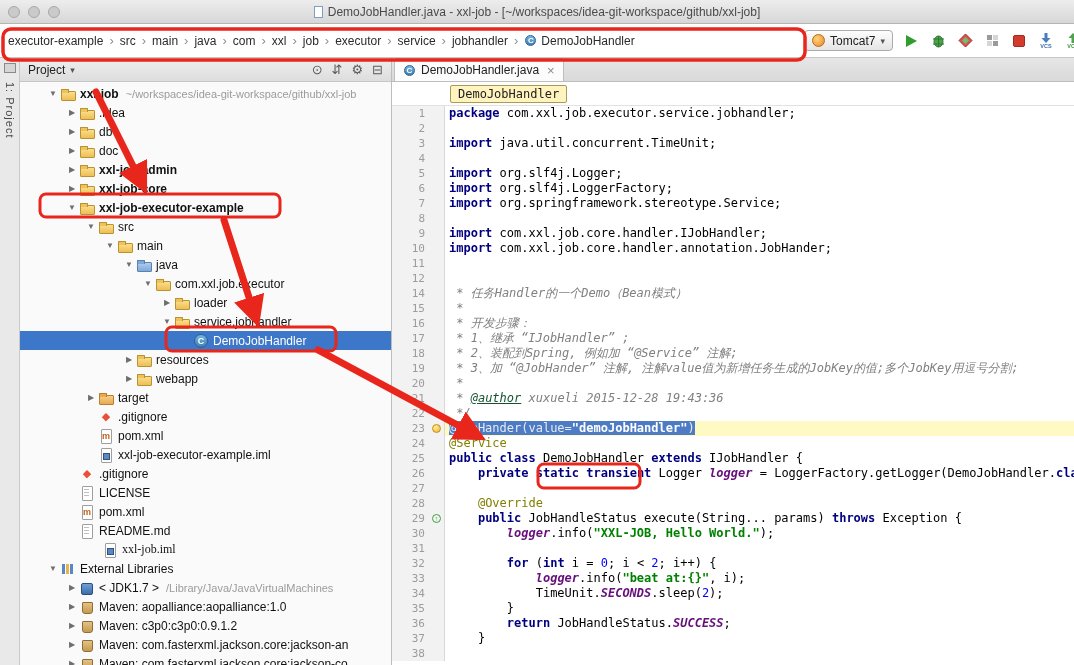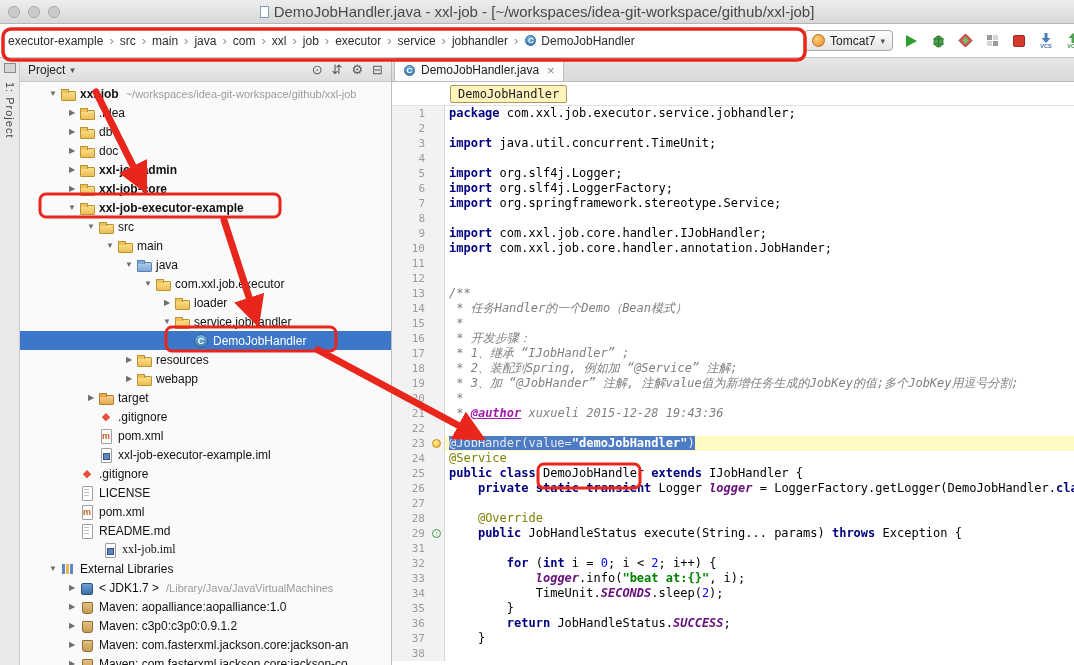--- a/index.html
+++ b/index.html
@@ -6,21 +6,21 @@
   html,body{margin:0;padding:0}
   body{width:1074px;height:665px;overflow:hidden;position:relative;background:#ECECEC;
        font-family:"Liberation Sans",sans-serif;color:#222}
 
   
   .titlebar{position:absolute;left:0;top:0;right:0;height:24px;
     background:linear-gradient(#EDEDED,#D7D7D7);border-bottom:1px solid #B5B5B5;
     display:flex;align-items:center;justify-content:center}
   .lights{position:absolute;left:8px;top:6px;display:flex;gap:8px}
   .light{width:12px;height:12px;border-radius:50%;background:#CACACA;border:1px solid #A9A9A9}
-  .wtitle{font-size:15px;color:#4A4A4A;display:flex;align-items:center;gap:5px;white-space:nowrap}
+  .wtitle{font-size:12px;color:#4A4A4A;display:flex;align-items:center;gap:5px;white-space:nowrap}
   .wicon{width:9px;height:12px;background:#FFF;border:1px solid #7E9CC4;display:inline-block}
 
   
   .crumbbar{position:absolute;left:0;top:24px;right:0;height:34px;background:#ffffff;
     border-bottom:1px solid #C6C6C6;display:flex;align-items:center;padding:0 0 0 6px}
   .crumbs{display:flex;align-items:center;white-space:nowrap;overflow:hidden}
   .crumb{font-size:12px;color:#2B2B2B;display:flex;align-items:center;gap:3px;padding:2px}
   .crumb-sep{color:#8F8F8F;font-size:13px;margin:0 4px}
   .runbar{margin-left:auto;display:flex;align-items:center;gap:9px;flex:none}
   .combo{display:flex;align-items:center;gap:5px;height:21px;padding:0 7px;
@@ -107,21 +107,21 @@
   .crow{display:flex;height:15px}
   .cnum{width:38px;flex:none;text-align:right;padding-right:5px;background:#F2F2F2;color:#9C9C9C;
     font:11px/15px "DejaVu Sans Mono",monospace}
   .cico{width:15px;flex:none;background:#F2F2F2;border-right:1px solid #D8D8D8;position:relative}
   .ccode{flex:1;min-width:0;overflow:hidden;white-space:pre;padding-left:4px;
     font:12px/15px "DejaVu Sans Mono",monospace;color:#000}
   .crow.caret .ccode{background:#FFF9C4}
   .tk-k{color:#000080;font-weight:bold}
   .tk-s{color:#008000;font-weight:bold}
   .tk-c{color:#808080;font-style:italic}
-  .tk-ct{color:#a21caf;font-style:italic;font-weight:bold;text-decoration:underline}
+  .tk-ct{color:#14532d;font-style:italic;font-weight:normal;text-decoration:underline}
   .tk-a{color:#808000}
   .tk-n{color:#0000FF}
   .tk-f{color:#660E7A;font-weight:bold;font-style:italic}
   .tk-sm{}
   .tk-d{color:#000}
   .tk-sel{background:#4E7CC4;color:#E6E9F2}
   .tk-sels{background:#4E7CC4;color:#FFF;font-weight:bold}
   .g-override{position:absolute;left:2px;top:3px;width:9px;height:9px;border:1px solid #3F9E3F;border-radius:50%}
   .g-override::after{content:"↑";position:absolute;left:0;right:0;top:-1px;text-align:center;
     font:bold 7px/9px "Liberation Sans",sans-serif;color:#3F9E3F}
@@ -489,25 +489,20 @@
           <span class="cnum">11</span>
           <span class="cico"></span>
           <span class="ccode"></span>
         </div>
         <div class="crow">
           <span class="cnum">12</span>
           <span class="cico"></span>
           <span class="ccode"></span>
         </div>
         <div class="crow">
-          <span class="cnum">13</span>
-          <span class="cico"></span>
-          <span class="ccode"><span class="tk-c">/**</span></span>
-        </div>
-        <div class="crow">
           <span class="cnum">14</span>
           <span class="cico"></span>
           <span class="ccode"><span class="tk-c"> * 任务Handler的一个Demo（Bean模式）</span></span>
         </div>
         <div class="crow">
           <span class="cnum">15</span>
           <span class="cico"></span>
           <span class="ccode"><span class="tk-c"> *</span></span>
         </div>
         <div class="crow">
@@ -576,20 +571,25 @@
           <span class="cnum">28</span>
           <span class="cico"></span>
           <span class="ccode"><span class="tk-d">    </span><span class="tk-a">@Override</span></span>
         </div>
         <div class="crow">
           <span class="cnum">29</span>
           <span class="cico">
             <span class="g-override"></span>
           </span>
           <span class="ccode"><span class="tk-d">    </span><span class="tk-k">public</span><span class="tk-d"> JobHandleStatus execute(String... params) </span><span class="tk-k">throws</span><span class="tk-d"> Exception {</span></span>
+        </div>
+        <div class="crow">
+          <span class="cnum">30</span>
+          <span class="cico"></span>
+          <span class="ccode"><span class="tk-d">        </span><span class="tk-f">logger</span><span class="tk-d">.info(</span><span class="tk-s">"XXL-JOB, Hello World."</span><span class="tk-d">);</span></span>
         </div>
         <div class="crow">
           <span class="cnum">31</span>
           <span class="cico"></span>
           <span class="ccode"></span>
         </div>
         <div class="crow">
           <span class="cnum">32</span>
           <span class="cico"></span>
           <span class="ccode"><span class="tk-d">        </span><span class="tk-k">for</span><span class="tk-d"> (</span><span class="tk-k">int</span><span class="tk-d"> i = </span><span class="tk-n">0</span><span class="tk-d">; i &lt; </span><span class="tk-n">2</span><span class="tk-d">; i++) {</span></span>

